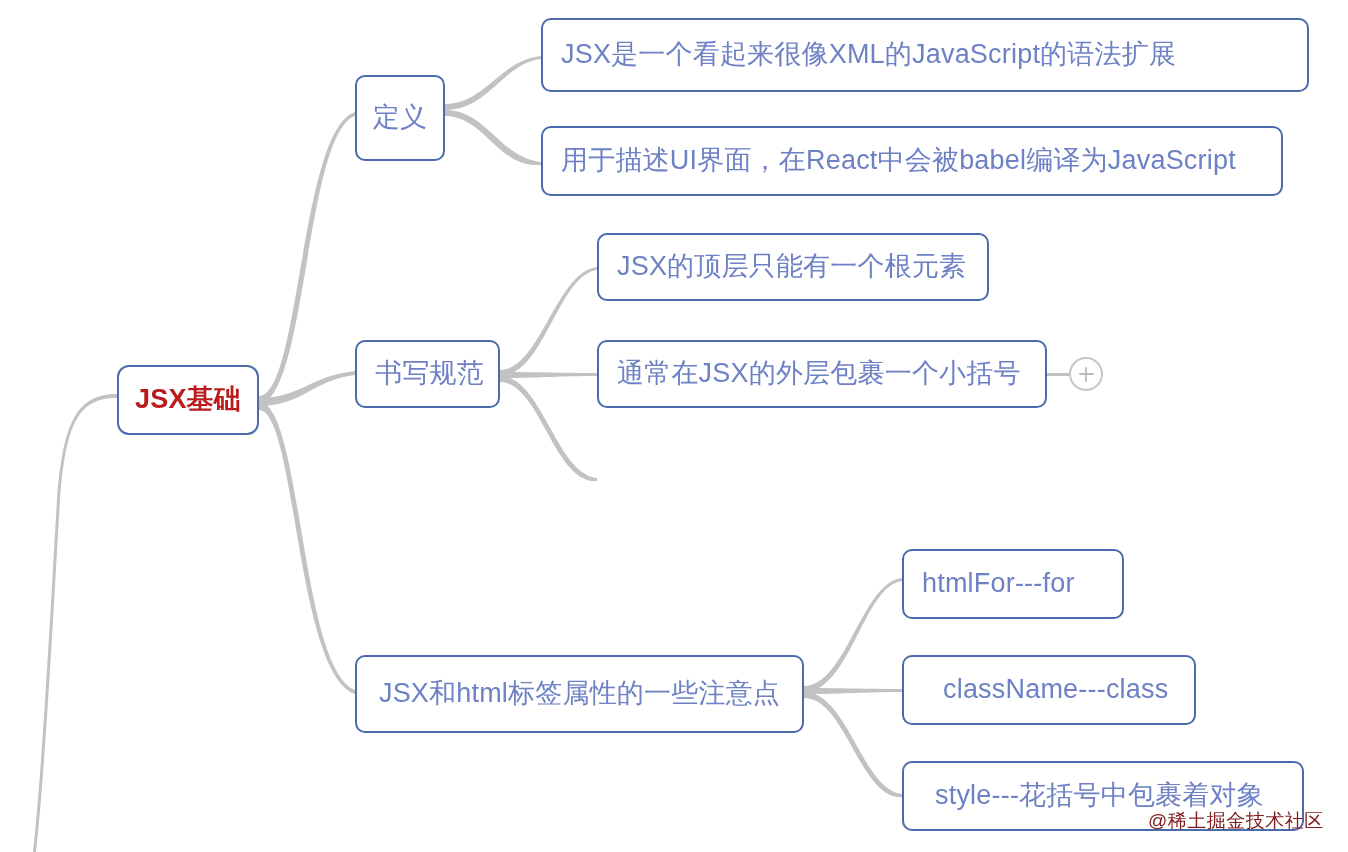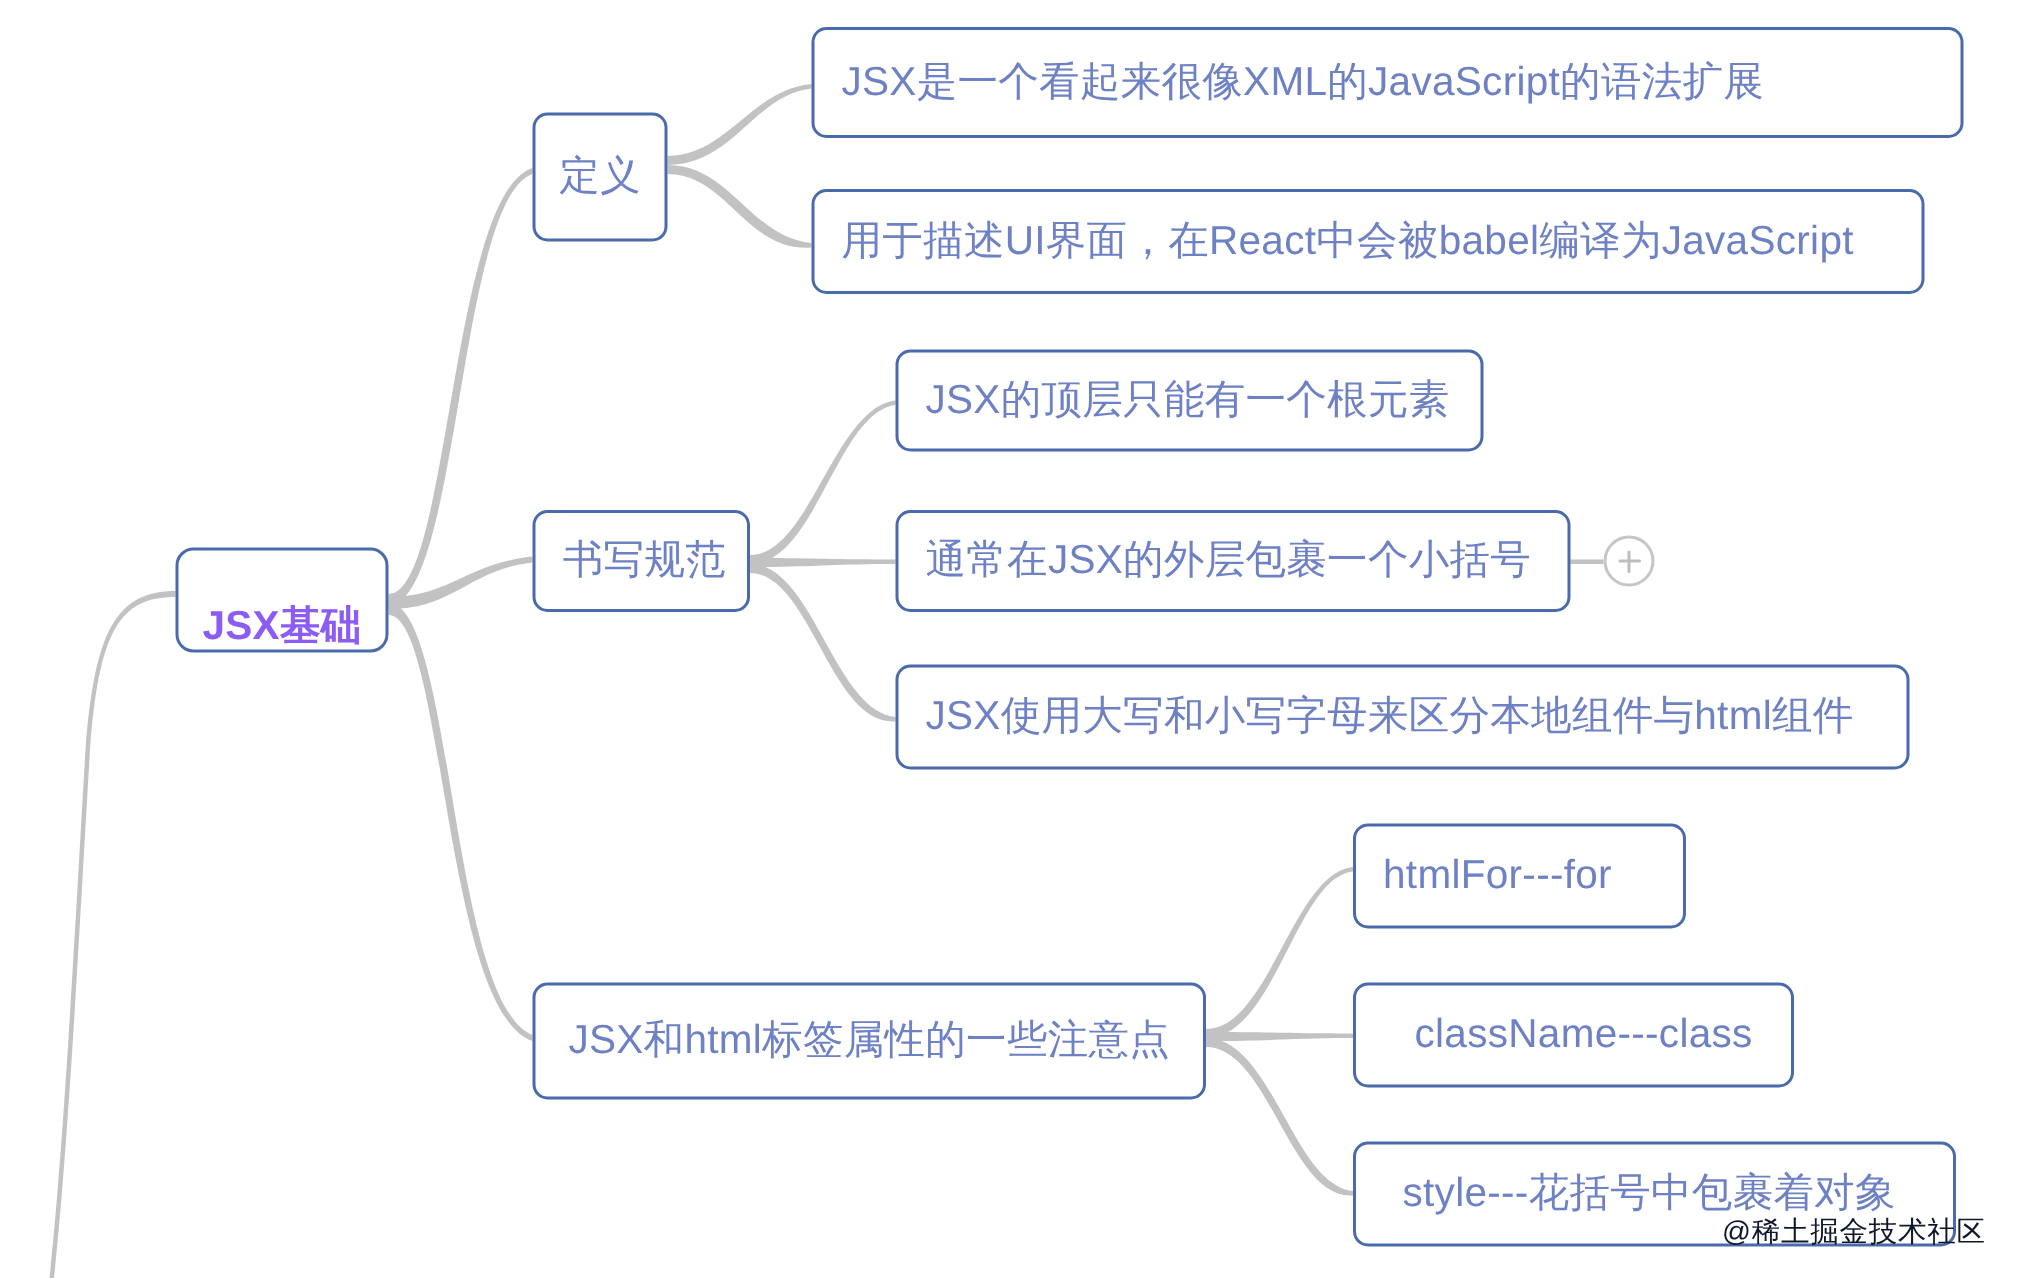--- a/index.html
+++ b/index.html
@@ -36,25 +36,24 @@
     justify-content: flex-start;
     padding: 0 18px;
     color: #6d81c4;
     font-size: 27px;
     line-height: 1.1;
     white-space: nowrap;
     letter-spacing: 0.2px;
   }
   .node.root {
     font-weight: bold;
-    color: #8b5cf6;
+    color: #b91c1c;
     justify-content: center;
     padding: 0 14px;
     border-radius: 12px;
-    align-items: flex-end;
   }
   .node.branch {
     justify-content: center;
     padding: 0 14px;
   }
   .expander {
     position: absolute;
     box-sizing: border-box;
     width: 34px;
     height: 34px;
@@ -68,21 +67,21 @@
   .expander .plus-h,
   .expander .plus-v {
     position: absolute;
     background: #bdbdbd;
     border-radius: 1px;
   }
   .expander .plus-h { width: 15px; height: 2.6px; }
   .expander .plus-v { width: 2.6px; height: 15px; }
   .watermark {
     position: absolute;
-    color: #0f172a;
+    color: #7f1d1d;
     font-size: 19px;
     white-space: nowrap;
     letter-spacing: 0.5px;
   }
 </style>
 </head>
 <body>
 
 <div id="canvas">
 
@@ -139,23 +138,20 @@
   </div>
 
   <div class="node" style="left:597px; top:233px; width:392px; height:68px;">
     <span>JSX的顶层只能有一个根元素</span>
   </div>
 
   <div class="node" style="left:597px; top:340px; width:450px; height:68px;">
     <span>通常在JSX的外层包裹一个小括号</span>
   </div>
 
-  <div class="node" style="left:597px; top:443px; width:676px; height:70px;">
-    <span>JSX使用大写和小写字母来区分本地组件与html组件</span>
-  </div>
 
   <div class="expander" style="left:1069px; top:357px;">
     <span class="plus-h"></span>
     <span class="plus-v"></span>
   </div>
 
   <div class="node branch" style="left:355px; top:655px; width:449px; height:78px;">
     <span>JSX和html标签属性的一些注意点</span>
   </div>
 

